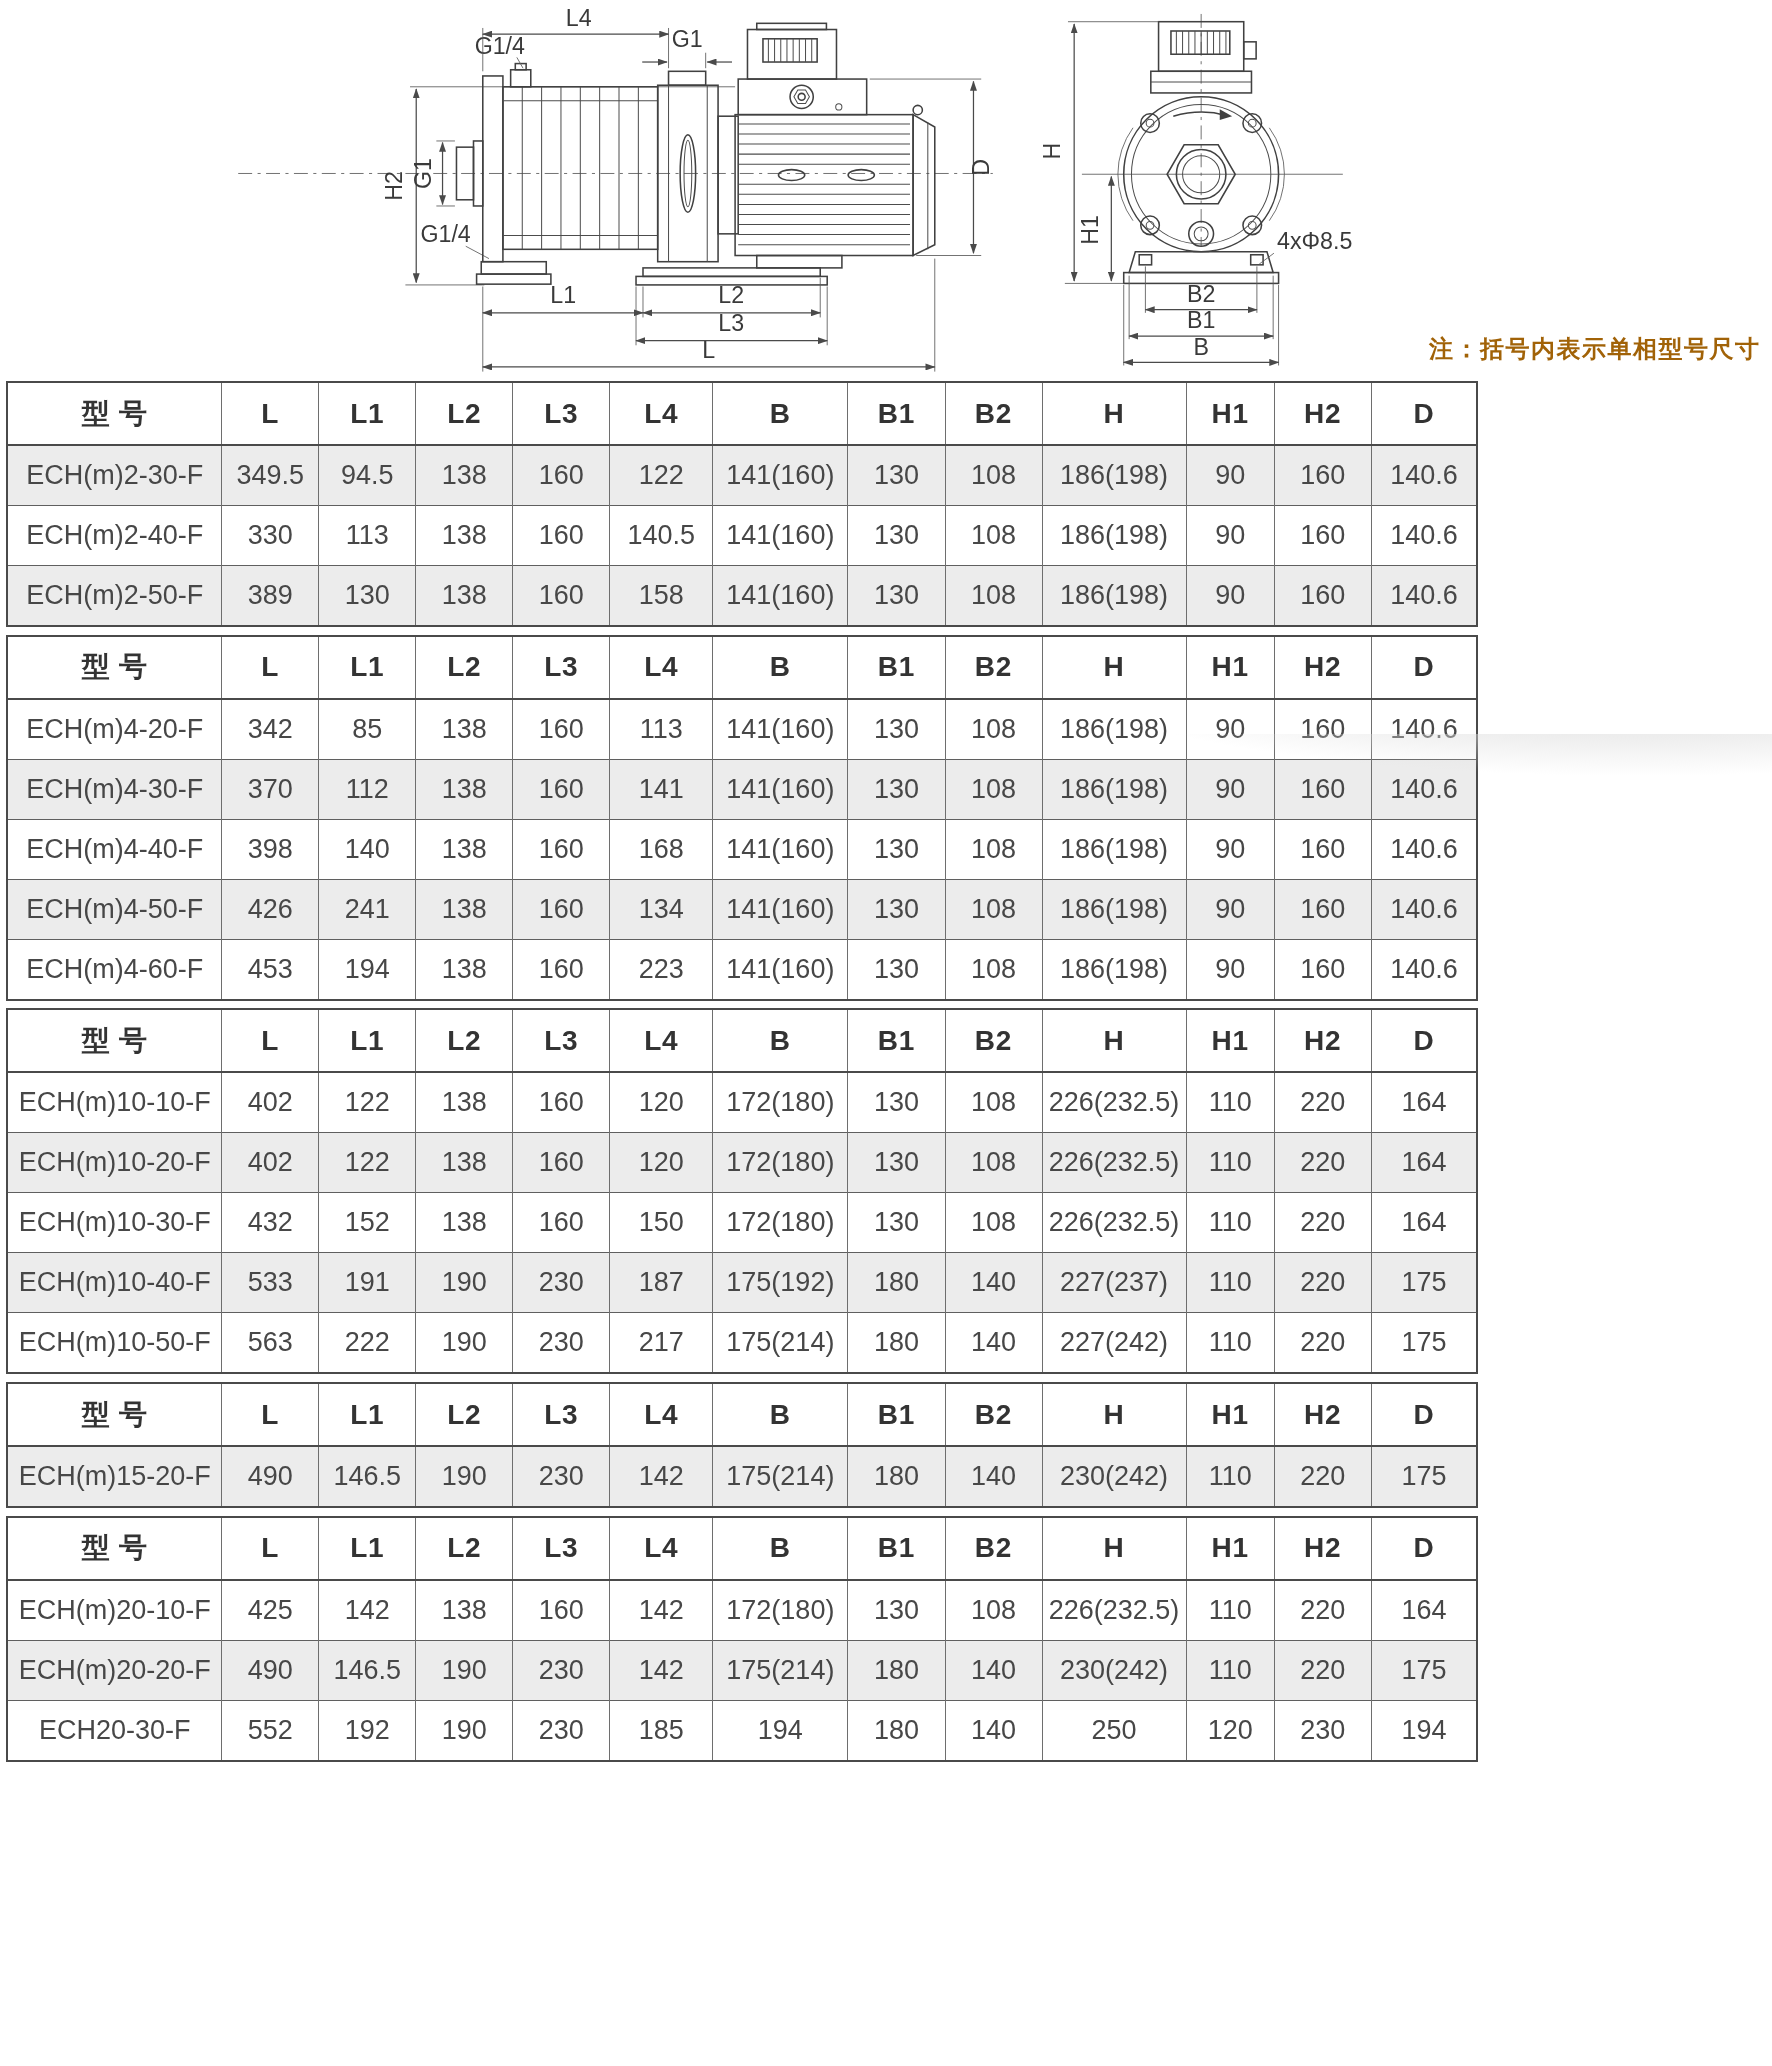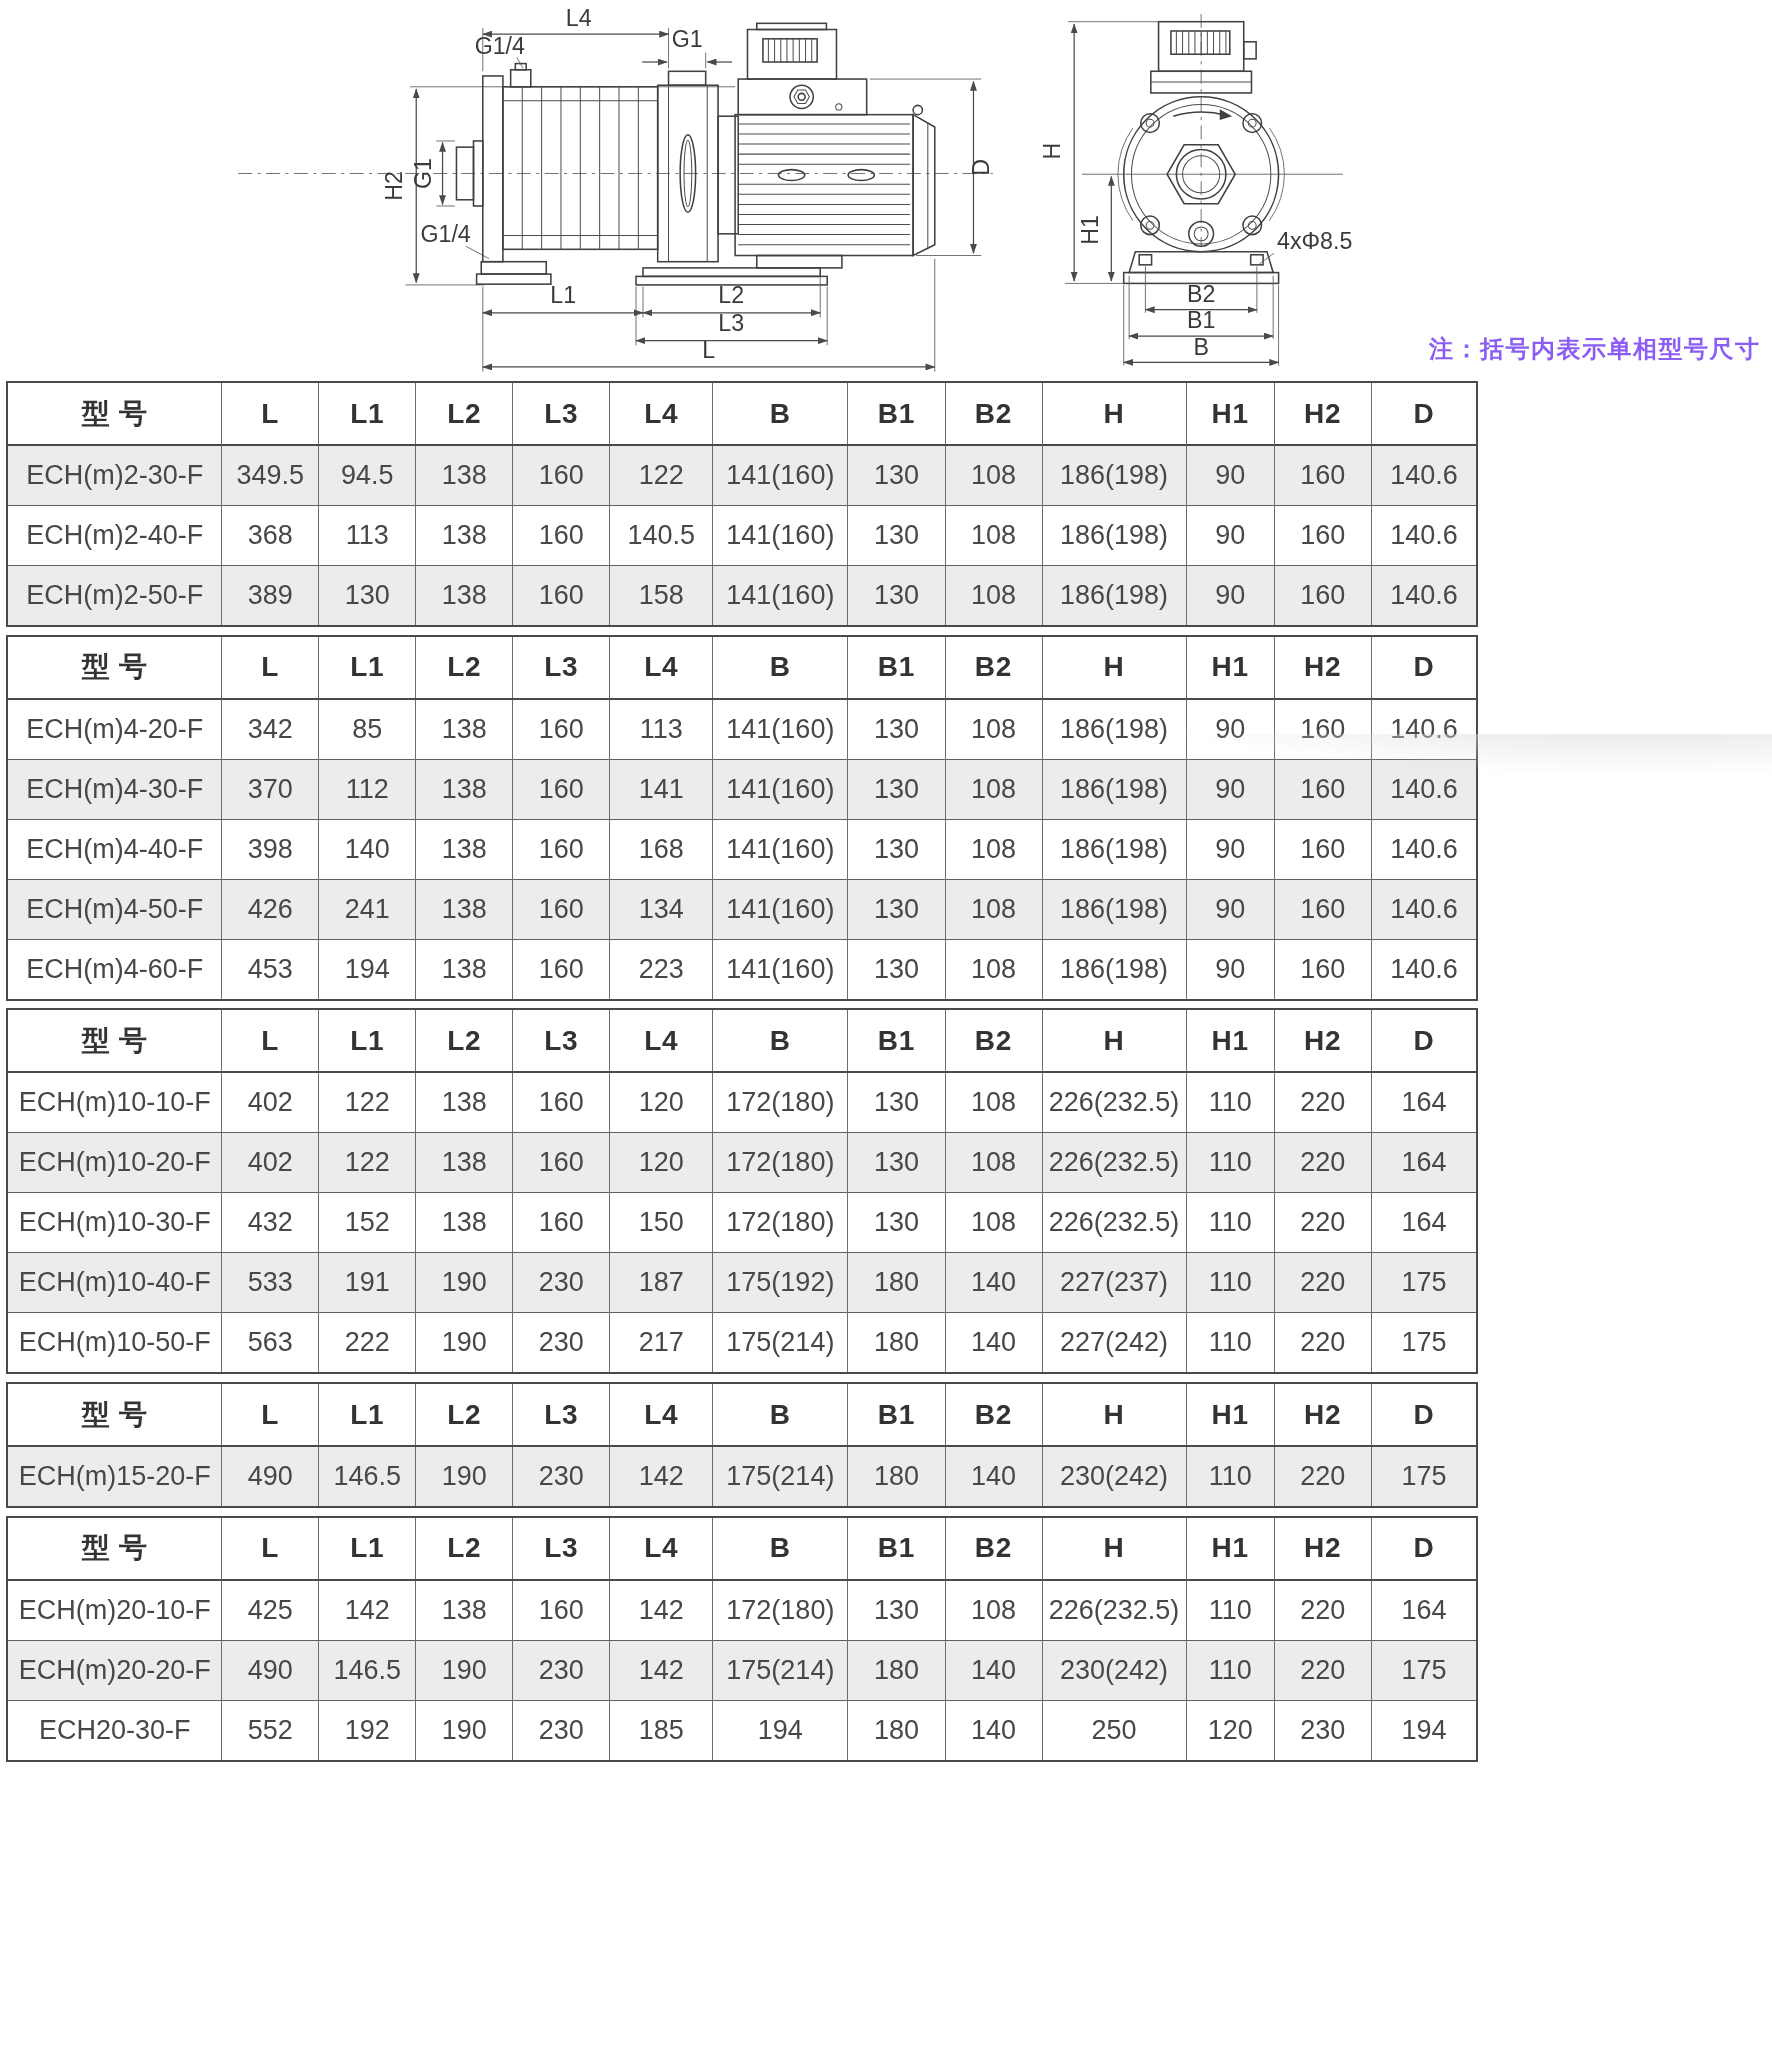--- a/index.html
+++ b/index.html
@@ -4,21 +4,21 @@
 <style>
   html,body{margin:0;padding:0;background:#ffffff;}
   body{width:1773px;height:2066px;font-family:"Liberation Sans",sans-serif;position:relative;overflow:hidden;}
   .drawings{position:relative;width:1773px;height:381px;}
   .drawings svg{position:absolute;top:0;}
   .ln{stroke:#414141;stroke-width:2;fill:none;}
   .rib{stroke:#4c4c4c;stroke-width:1.3;fill:none;}
   .tn{stroke:#5a5a5a;stroke-width:1.1;fill:none;}
   .dm{stroke:#4a4a4a;stroke-width:1.6;fill:none;}
   .lbl{font-family:"Liberation Sans",sans-serif;font-size:30px;fill:#3a3a3a;}
-  .note{position:absolute;top:333px;right:12.4px;font-size:24px;font-weight:bold;color:#8b5cf6;letter-spacing:1.5px;}
+  .note{position:absolute;top:333px;right:12.4px;font-size:24px;font-weight:bold;color:#a16207;letter-spacing:1.5px;}
   .swoosh{position:absolute;left:867px;top:734px;width:906px;height:93px;z-index:3;pointer-events:none;opacity:.55;
      background:radial-gradient(ellipse 90% 160% at 85% -70%, #cfcfcf 0%, #dedede 45%, rgba(255,255,255,0) 72%);}
   #tables{position:relative;z-index:2;}
   table{border-collapse:collapse;table-layout:fixed;width:1472px;margin:0 6.2px 7.7px 6.2px;background:#fff;}
   th,td{border-left:1.2px solid #6e6e6e;border-right:1.2px solid #6e6e6e;text-align:center;vertical-align:middle;color:#474747;}
   th{height:59px;font-size:28px;font-weight:bold;color:#333333;border-bottom:2.3px solid #4a4a4a;letter-spacing:0.8px;}
   td{height:57px;font-size:27px;border-top:1.5px solid #5f5f5f;}
   table{border:2.3px solid #4a4a4a;}
   tr.alt td{background:#ececec;}
 </style>
@@ -280,21 +280,21 @@
           <td>141(160)</td>
           <td>130</td>
           <td>108</td>
           <td>186(198)</td>
           <td>90</td>
           <td>160</td>
           <td>140.6</td>
         </tr>
         <tr>
           <td>ECH(m)2-40-F</td>
-          <td>368</td>
+          <td>330</td>
           <td>113</td>
           <td>138</td>
           <td>160</td>
           <td>140.5</td>
           <td>141(160)</td>
           <td>130</td>
           <td>108</td>
           <td>186(198)</td>
           <td>90</td>
           <td>160</td>

